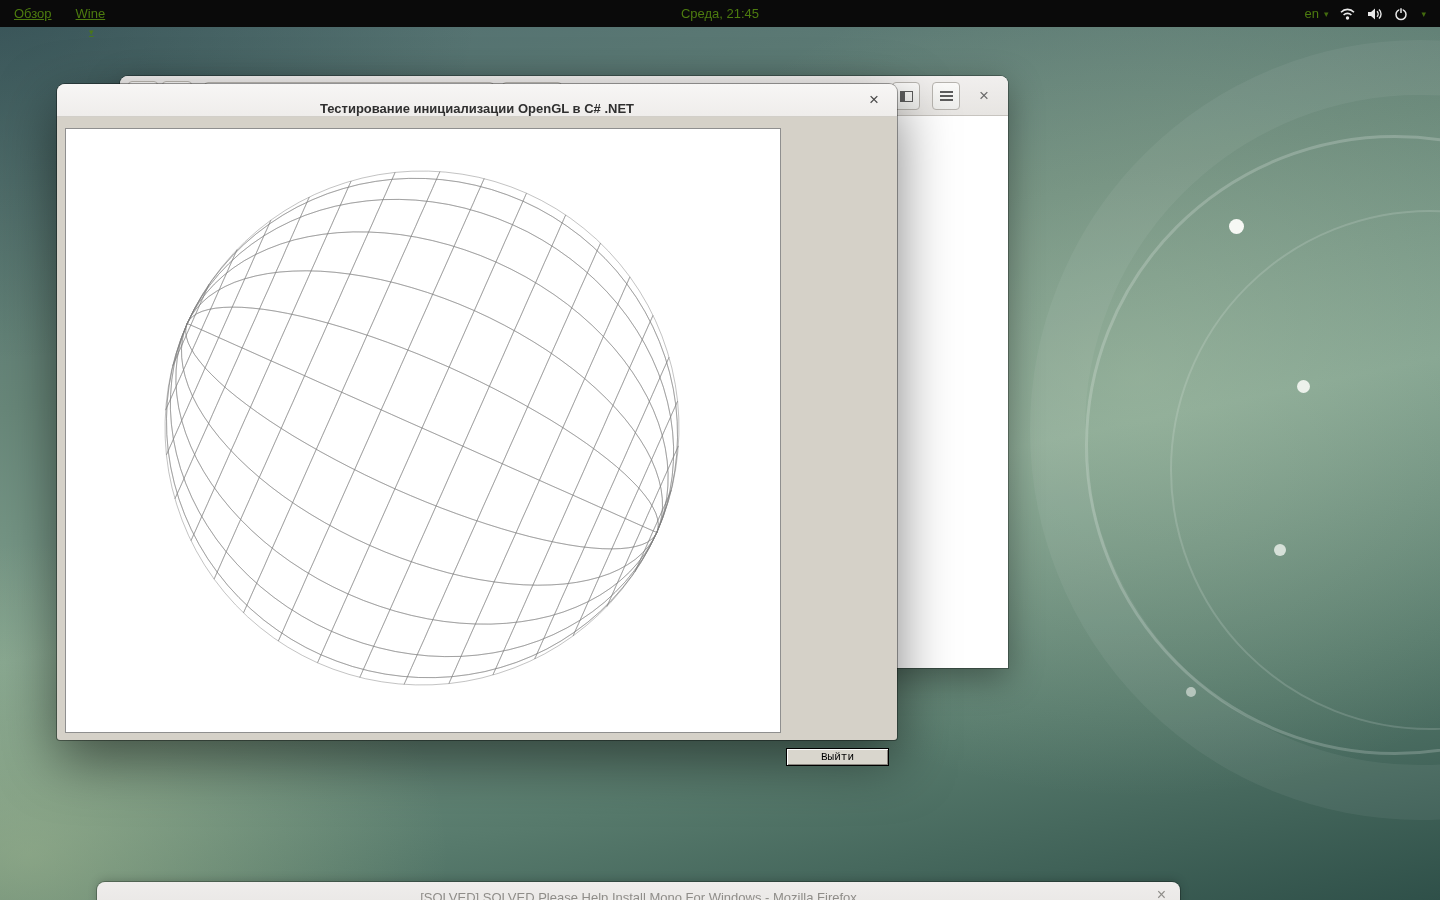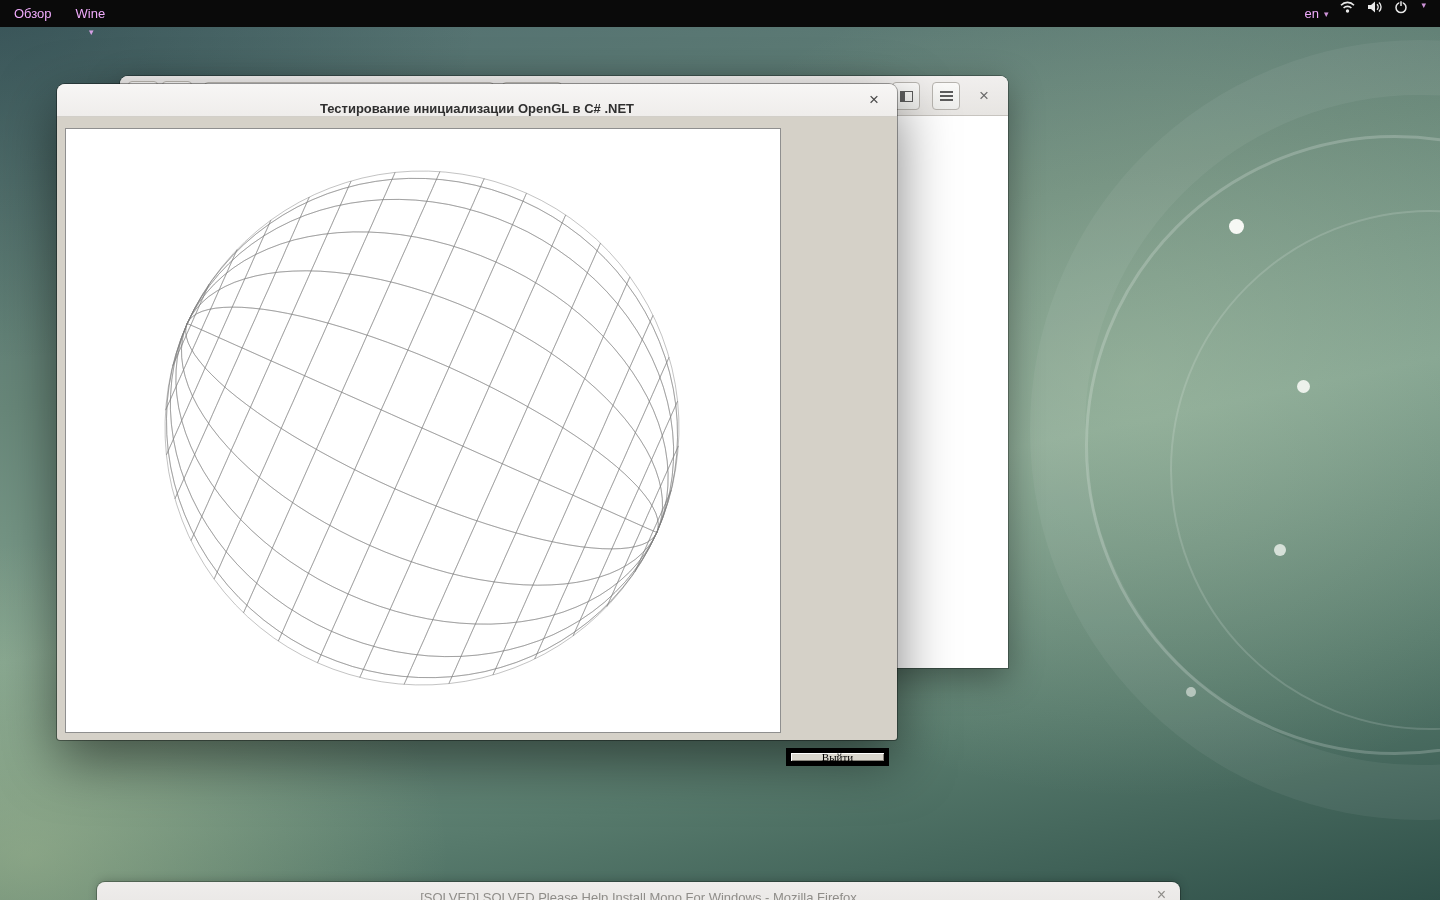--- a/index.html
+++ b/index.html
@@ -27,26 +27,26 @@
   .swoosh.s2{width:520px;height:520px;left:1170px;top:210px;border:2px solid rgba(255,255,255,0.15);}
   .swoosh.s3{width:780px;height:780px;left:1030px;top:40px;border:55px solid rgba(255,255,255,0.055);}
   .dot{position:absolute;border-radius:50%;background:#f6f8f4;}
   .dot.d1{left:1229px;top:219px;width:15px;height:15px;}
   .dot.d2{left:1297px;top:380px;width:13px;height:13px;opacity:.9;}
   .dot.d3{left:1274px;top:544px;width:12px;height:12px;opacity:.75;}
   .dot.d4{left:1186px;top:687px;width:10px;height:10px;opacity:.55;}
 
   
   .topbar{position:absolute;left:0;top:0;width:1440px;height:27px;background:var(--topbar_bg);
-    color:#f0abfc;font-size:13px;display:flex;align-items:center;z-index:60;}
+    color:#4d7c0f;font-size:13px;display:flex;align-items:center;z-index:60;text-decoration:underline;}
   .topbar .activities{padding:0 14px;height:100%;display:flex;align-items:center;cursor:pointer;}
   .topbar .appmenu{display:flex;align-items:center;gap:6px;padding:0 10px;height:100%;cursor:pointer;flex-direction:column;}
   .topbar .caret{font-size:9px;opacity:.85;margin-left:2px;}
   .topbar .clock{position:absolute;left:0;right:0;text-align:center;pointer-events:auto;}
-  .topbar .status{position:absolute;right:8px;top:0;height:27px;display:flex;gap:11px;padding:0 6px;}
+  .topbar .status{position:absolute;right:8px;top:0;height:27px;display:flex;align-items:center;gap:11px;padding:0 6px;}
   .topbar svg{display:block;}
   .kbd-group{display:flex;align-items:center;gap:3px;}
 
   
   .back-window{position:absolute;left:120px;top:76px;width:888px;height:592px;z-index:10;
     border-radius:8px 8px 0 0;background:#fff;
     box-shadow:0 10px 34px rgba(0,0,0,0.38),0 0 0 1px rgba(0,0,0,0.28);}
   .back-headerbar{position:relative;height:40px;border-radius:8px 8px 0 0;
     background:linear-gradient(#f1efee,#e7e5e2);border-bottom:1px solid #c7c4bf;}
   .bk-btn{position:absolute;top:5px;width:30px;height:30px;border:1px solid #bbb8b2;border-radius:4px;
@@ -73,23 +73,23 @@
   .fw-titlebar{position:relative;height:33px;border-radius:8px 8px 0 0;
     background:linear-gradient(#f7f6f5,#efedeb);border-bottom:1px solid #d2cfc9;
     display:flex;align-items:flex-end;justify-content:center;}
   .fw-title{font-size:13px;font-weight:bold;color:#2f2f2f;}
   .fw-close{position:absolute;right:8px;top:0;width:30px;height:32px;display:flex;align-items:center;
     justify-content:center;color:#4a4a4a;font-size:17px;cursor:pointer;}
   .fw-client{position:absolute;left:1px;top:33px;right:1px;bottom:1px;background:var(--client_beige);}
   .gl-box{position:absolute;left:7px;top:11px;width:716px;height:605px;background:#fff;border:1px solid #8f8f8f;}
   .gl-box svg{width:100%;height:100%;display:block;}
   .exit-btn{position:absolute;left:728px;top:631px;width:103px;height:18px;
-    background:#d9d6cd;border:5px solid #000000;
+    background:#d9d6cd;border:1px solid #000000;
     box-shadow:inset 1px 1px 0 #ffffff,inset -1px -1px 0 #8a867e;
-    font-family:Liberation Serif, serif;font-size:11px;color:#000;
+    font-family:Liberation Mono, monospace;font-size:11px;color:#000;
     display:flex;align-items:center;justify-content:center;cursor:pointer;}
 
   
   .bottom-window{position:absolute;left:97px;top:882px;width:1083px;height:40px;z-index:30;
     border-radius:8px 8px 0 0;background:linear-gradient(#efedec,#e6e4e1);
     box-shadow:0 0 0 1px rgba(0,0,0,0.25),0 -2px 10px rgba(0,0,0,0.18);}
   .bw-title{position:absolute;left:0;right:0;top:8px;text-align:center;font-size:13px;color:#8f8d89;
     white-space:nowrap;overflow:hidden;}
   .bw-close{position:absolute;right:14px;top:4px;color:#8f8d89;font-size:16px;cursor:pointer;}
 </style>
@@ -146,20 +146,21 @@
 
   <div class="topbar">
     <div class="activities">Обзор</div>
     <div class="appmenu">
       <svg width="14" height="15" viewBox="0 0 14 15">
         <path d="M3 1 h8 c0 3.8 -1.5 5.8 -3 6.3 v4.2 h2.5 v1.5 h-7 v-1.5 H6 V7.3 C4.5 6.8 3 4.8 3 1 z" fill="#b40d0d"></path>
       </svg>
       <span>Wine</span>
       <span class="caret">▾</span>
     </div>
+    <div class="clock">Среда, 21:45</div>
     <div class="status">
       <span class="kbd-group">
         <span>en</span>
         <span class="caret">▾</span>
       </span>
       <svg width="17" height="14" viewBox="0 0 17 14">
         <g fill="none" stroke="#e8e8e8" stroke-width="1.6">
           <path d="M2 5.2 A 9 9 0 0 1 15 5.2"></path>
           <path d="M4.6 8 A 5.5 5.5 0 0 1 12.4 8"></path>
         </g>

